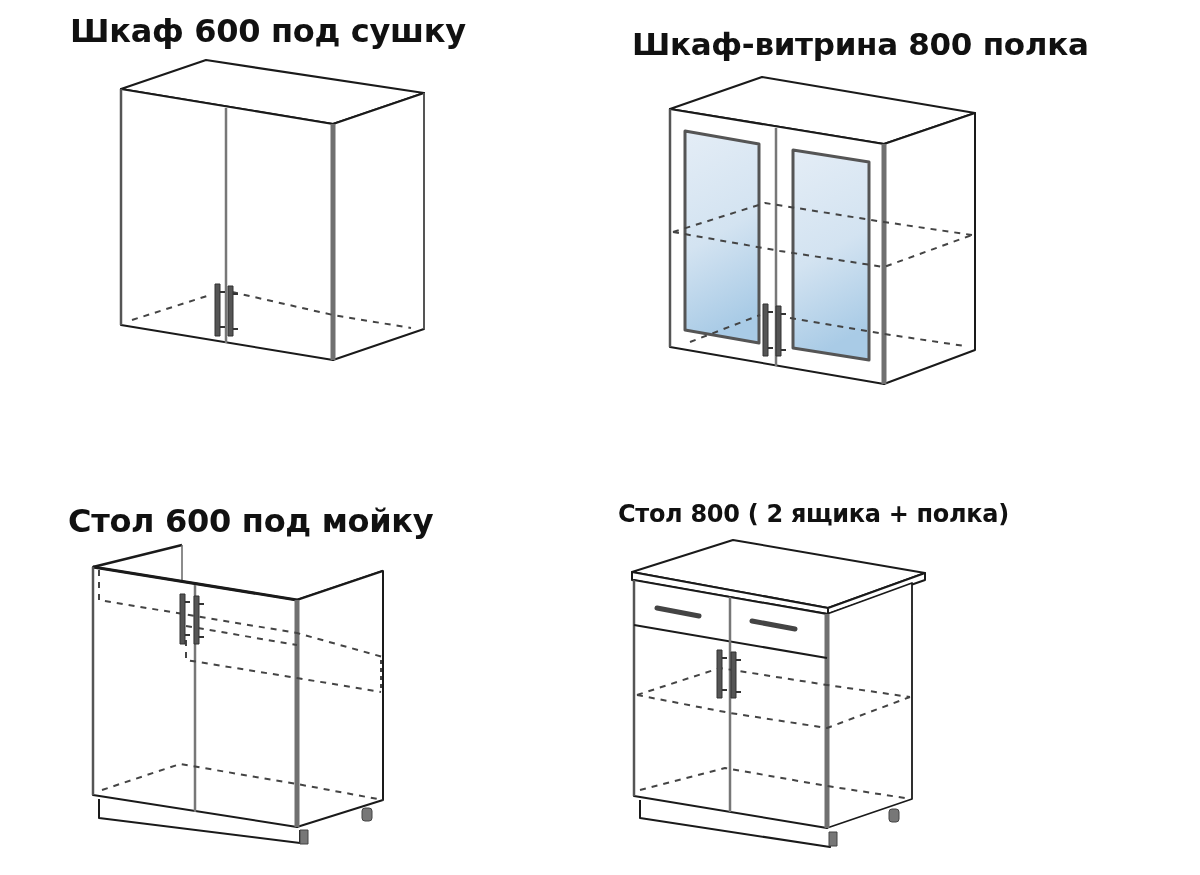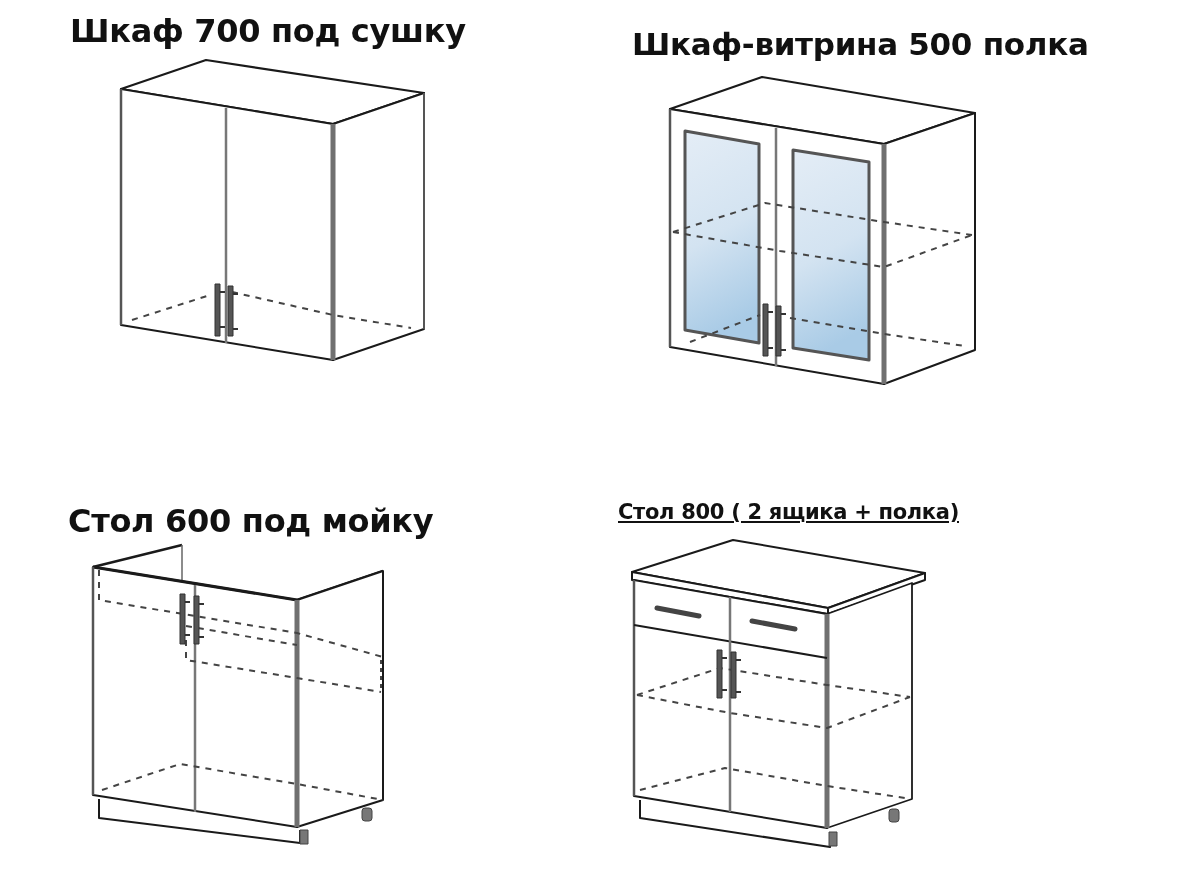--- a/index.html
+++ b/index.html
@@ -5,24 +5,24 @@
   html, body { margin: 0; padding: 0; background: #ffffff; }
   body { width: 1200px; height: 875px; position: relative; overflow: hidden;
          font-family: "DejaVu Sans", "Liberation Sans", sans-serif; }
   .title { position: absolute; font-weight: bold; color: #111111; font-size: 31px;
            white-space: nowrap; letter-spacing: -0.3px; line-height: 1; }
   .drawing { position: absolute; left: 0; top: 0; }
 </style>
 </head>
 <body>
 
-<div class="title" style="left:70px; top:15px; font-size:32px;">Шкаф 700 под сушку</div>
-<div class="title" style="left:632px; top:29px; font-size:31px;">Шкаф-витрина 500 полка</div>
+<div class="title" style="left:70px; top:15px; font-size:32px;">Шкаф 600 под сушку</div>
+<div class="title" style="left:632px; top:29px; font-size:31px;">Шкаф-витрина 800 полка</div>
 <div class="title" style="left:68px; top:505px; font-size:32px;">Стол 600 под мойку</div>
-<div class="title" style="left:618px; top:502px; font-size:21px;text-decoration:underline;">Стол 800 ( 2 ящика + полка)</div>
+<div class="title" style="left:618px; top:502px; font-size:24px;">Стол 800 ( 2 ящика + полка)</div>
 
 <svg class="drawing" width="1200" height="875" viewBox="0 0 1200 875" xmlns="http://www.w3.org/2000/svg">
   <defs>
     <linearGradient id="glass" x1="0" y1="0" x2="0.2" y2="1">
       <stop offset="0" stop-color="#e4edf6"></stop>
       <stop offset="0.55" stop-color="#d3e3f1"></stop>
       <stop offset="1" stop-color="#a9cbe6"></stop>
     </linearGradient>
   </defs>
 

